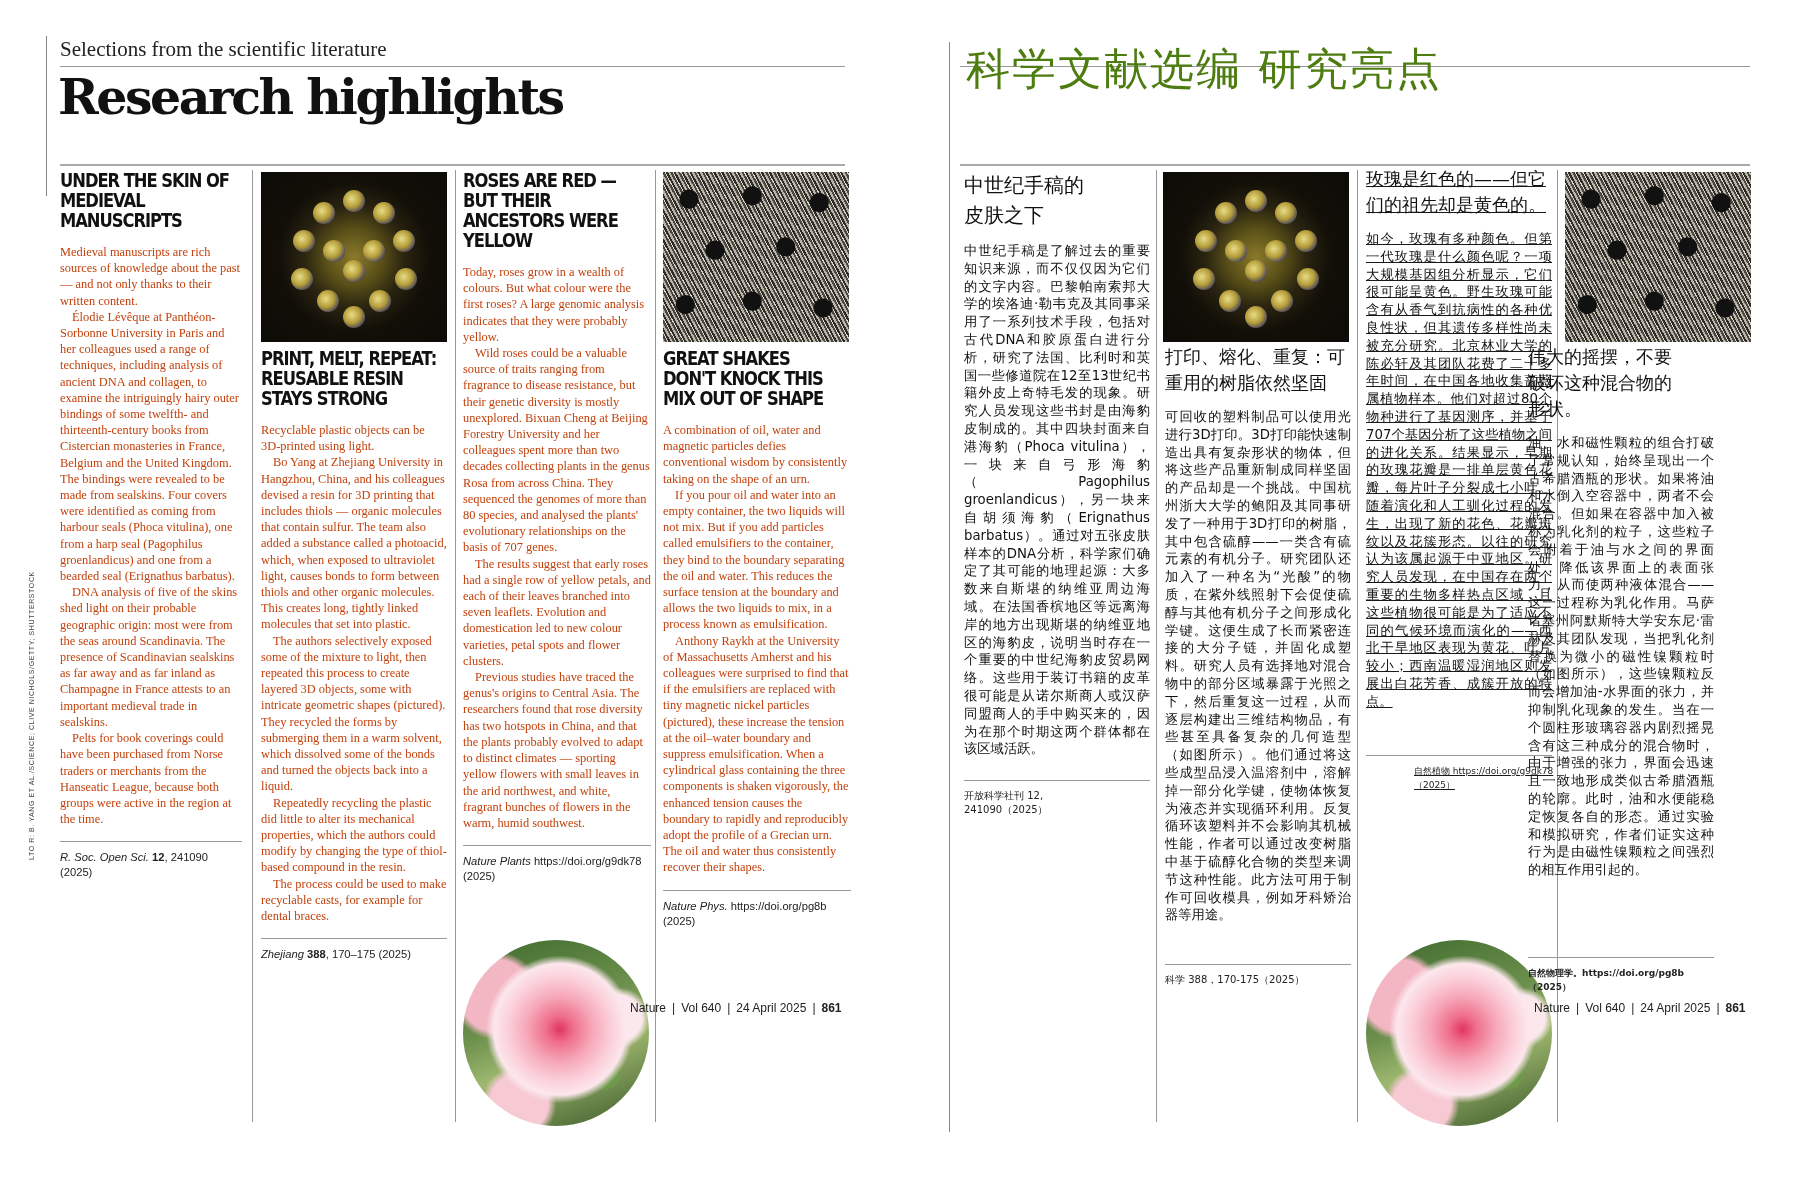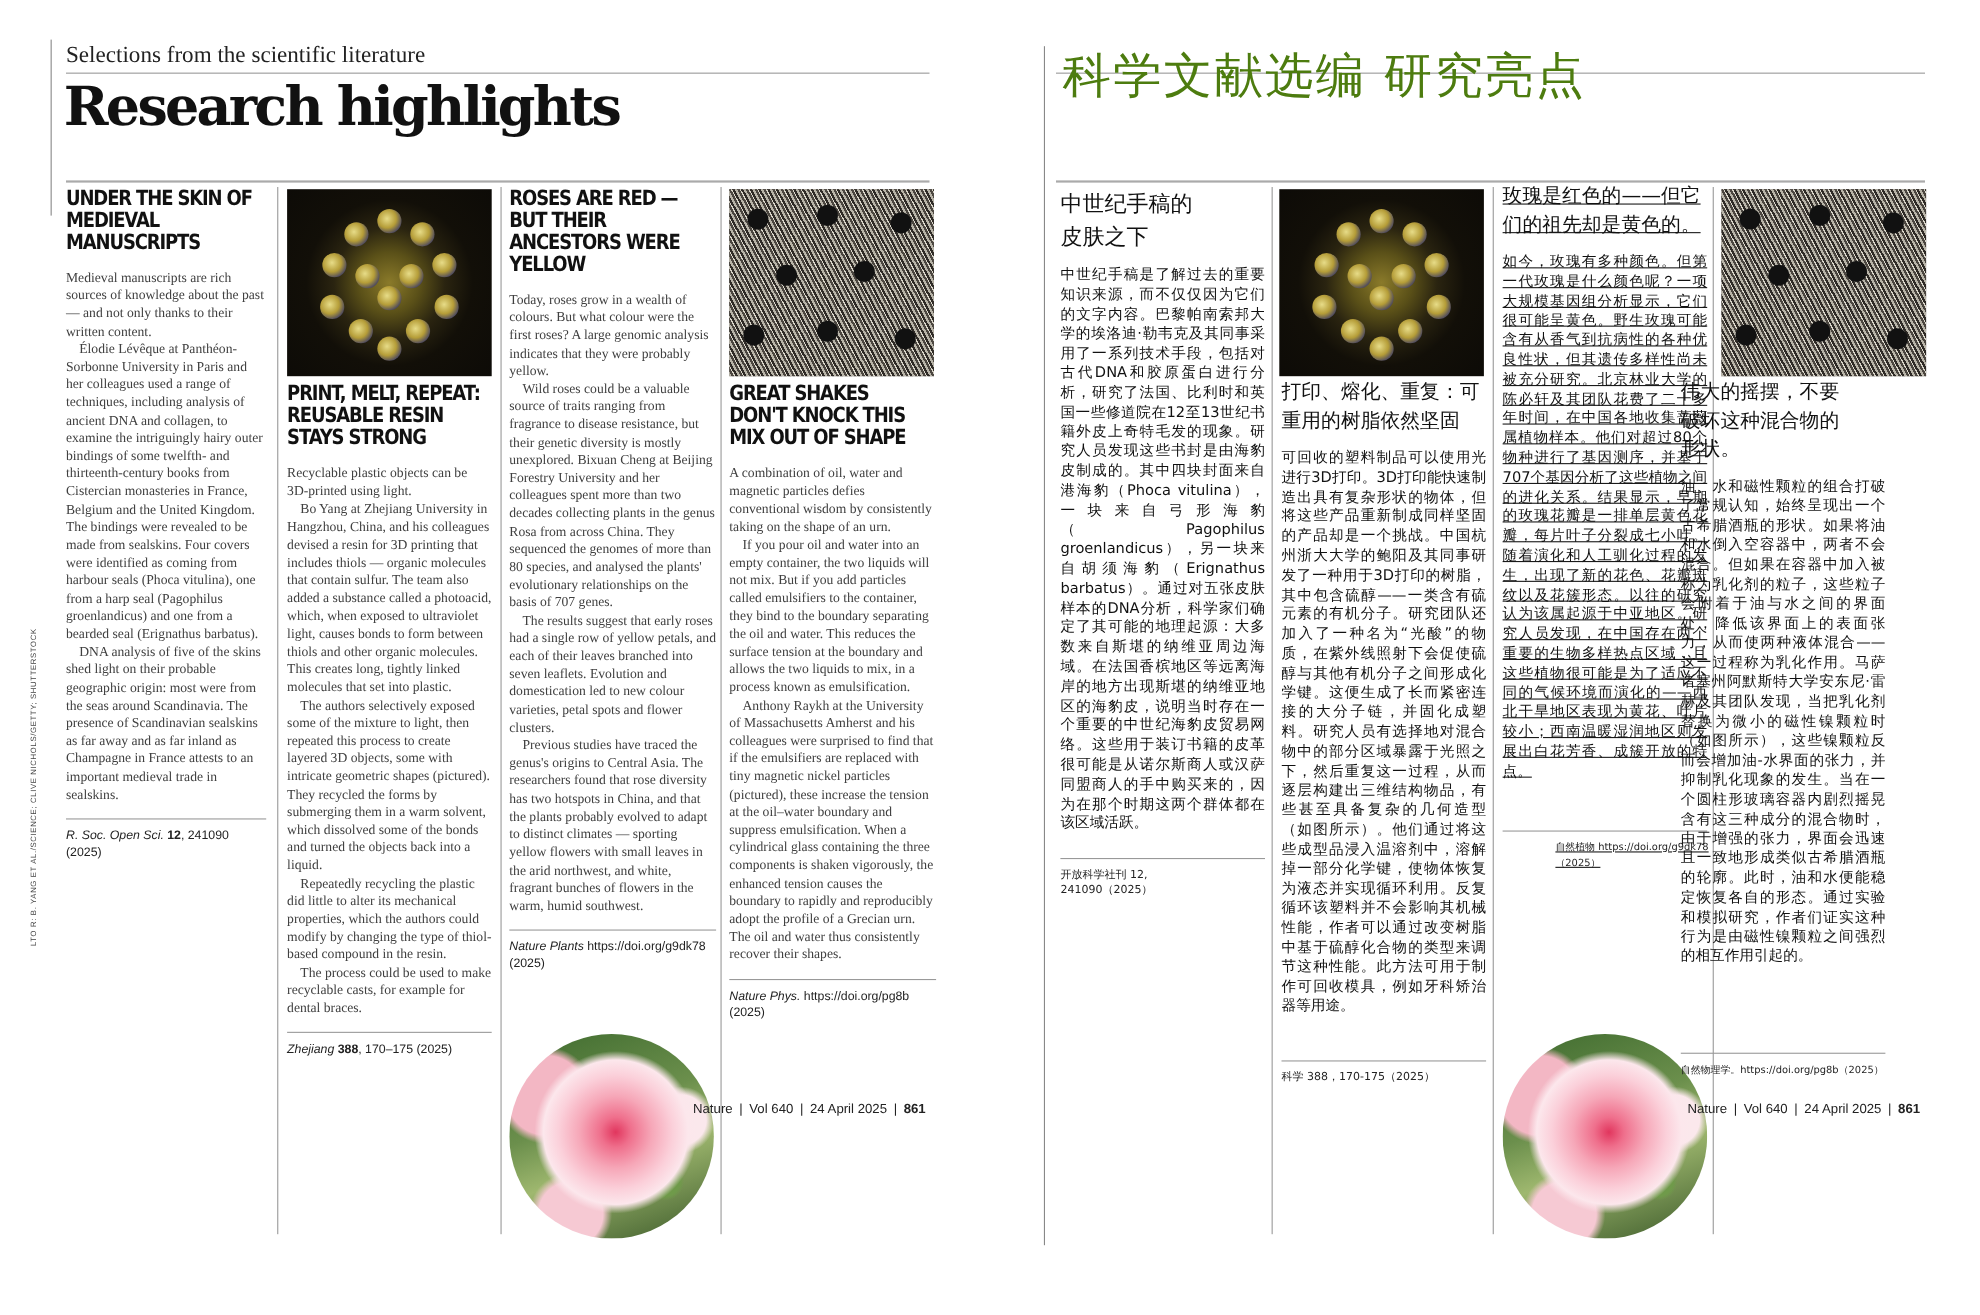--- a/index.html
+++ b/index.html
@@ -16,21 +16,21 @@
   .headline { position: absolute; font-family: "DejaVu Serif", serif; font-weight: bold; font-size: 49px; letter-spacing: -2.5px; color: #111; }
   .hrule { position: absolute; height: 1px; background: #999; }
   .hrule.thick { height: 2px; background: #aaa; }
 
   .zh-title { position: absolute; font-family: "DejaVu Sans", sans-serif; font-size: 44px; color: #4d7c0f; letter-spacing: 2px; }
 
   .col { position: absolute; top: 170px; }
   .coldiv { position: absolute; width: 1px; background: #999; }
 
   .art-title { font-family: "DejaVu Sans", sans-serif; font-weight: bold; font-size: 19px; line-height: 20px; letter-spacing: -1.2px; text-transform: uppercase; color: #111; transform: scaleX(0.86); transform-origin: left top; width: 210px; }
-  .art-body { font-family: "Liberation Serif", serif; font-size: 12.4px; line-height: 16.2px; color: #404040; margin-top: 14px; }
+  .art-body { font-family: "Liberation Serif", serif; font-size: 12.4px; line-height: 16.2px; color: #c2410c; margin-top: 14px; }
   .art-body p { text-indent: 0; }
   .art-body p + p { text-indent: 12px; }
   .cite-rule { height: 1px; background: #999; margin-top: 14px; }
   .cite { font-family: "Liberation Sans", sans-serif; font-size: 11.2px; line-height: 15px; color: #222; margin-top: 8px; }
   .cite i { font-style: italic; }
 
   .zh-art-title { font-family: "DejaVu Sans", sans-serif; font-size: 20px; line-height: 30px; color: #111; }
   .zh-body { font-family: "DejaVu Sans", sans-serif; font-size: 13.3px; line-height: 17.8px; color: #111; margin-top: 12px; text-align: justify; }
   .zh-cite { font-family: "DejaVu Sans", sans-serif; font-size: 10px; line-height: 14px; color: #222; margin-top: 8px; }
 
@@ -72,20 +72,21 @@
   <div class="hrule thick" style="left:60px; top:164px; width:785px;"></div>
 
   <div class="credit">LTO R: B. YANG ET AL./SCIENCE; CLIVE NICHOLS/GETTY; SHUTTERSTOCK</div>
 
   <div class="col" style="left:60px; width:182px;">
     <div class="art-title">Under the skin of medieval manuscripts</div>
     <div class="art-body">
       <p>Medieval manuscripts are rich sources of knowledge about the past — and not only thanks to their written content.</p>
       <p>Élodie Lévêque at Panthéon-Sorbonne University in Paris and her colleagues used a range of techniques, including analysis of ancient DNA and collagen, to examine the intriguingly hairy outer bindings of some twelfth- and thirteenth-century books from Cistercian monasteries in France, Belgium and the United Kingdom. The bindings were revealed to be made from sealskins. Four covers were identified as coming from harbour seals (Phoca vitulina), one from a harp seal (Pagophilus groenlandicus) and one from a bearded seal (Erignathus barbatus).</p>
       <p>DNA analysis of five of the skins shed light on their probable geographic origin: most were from the seas around Scandinavia. The presence of Scandinavian sealskins as far away and as far inland as Champagne in France attests to an important medieval trade in sealskins.</p>
+      <p>Pelts for book coverings could have been purchased from Norse traders or merchants from the Hanseatic League, because both groups were active in the region at the time.</p>
     </div>
     <div class="cite-rule"></div>
     <div class="cite"><i>R. Soc. Open Sci.</i> <b>12</b><span>, 241090 (2025)</span></div>
   </div>
   <div class="coldiv" style="left:252px; top:170px; height:952px;"></div>
 
   <div class="photo-resin" style="left:261px; top:172px; width:186px; height:170px;">
     <div class="node" style="left:82px; top:18px;"></div>
     <div class="node" style="left:52px; top:30px;"></div>
     <div class="node" style="left:112px; top:30px;"></div>
@@ -189,19 +190,19 @@
     <div class="zh-cite" style="font-size:9px; width:140px;margin-left:48px;">自然植物 https://doi.org/g9dk78（2025）</div>
   </div>
   <div class="photo-rose" style="left:466px; top:940px; width:186px; height:186px;"></div>
   <div class="coldiv" style="left:657px; top:170px; height:952px;"></div>
 
   <div class="photo-urn" style="left:665px; top:172px; width:186px; height:170px;"></div>
   <div class="col" style="left:628px; top:344px; width:186px;">
     <div class="zh-art-title" style="font-size:18px; line-height:26px; width:160px;">伟大的摇摆，不要破坏这种混合物的形状。</div>
     <div class="zh-body">油、水和磁性颗粒的组合打破了常规认知，始终呈现出一个古希腊酒瓶的形状。如果将油和水倒入空容器中，两者不会混合。但如果在容器中加入被称为乳化剂的粒子，这些粒子会附着于油与水之间的界面处，降低该界面上的表面张力，从而使两种液体混合——这一过程称为乳化作用。马萨诸塞州阿默斯特大学安东尼·雷赫及其团队发现，当把乳化剂替换为微小的磁性镍颗粒时（如图所示），这些镍颗粒反而会增加油-水界面的张力，并抑制乳化现象的发生。当在一个圆柱形玻璃容器内剧烈摇晃含有这三种成分的混合物时，由于增强的张力，界面会迅速且一致地形成类似古希腊酒瓶的轮廓。此时，油和水便能稳定恢复各自的形态。通过实验和模拟研究，作者们证实这种行为是由磁性镍颗粒之间强烈的相互作用引起的。</div>
     <div class="cite-rule" style="margin-top:78px;"></div>
-    <div class="zh-cite" style="font-size:9px;">自然物理学。https://doi.org/pg8b（2025）</div>
+    <div class="zh-cite" style="font-size:9px;font-weight:bold;">自然物理学。https://doi.org/pg8b（2025）</div>
   </div>
 
   <div class="footer" style="left:634px;">
     <span>Nature</span><span class="sep">|</span><span>Vol 640</span><span class="sep">|</span><span>24 April 2025</span><span class="sep">|</span><b>861</b>
   </div>
 </div>
 
 </body></html>

